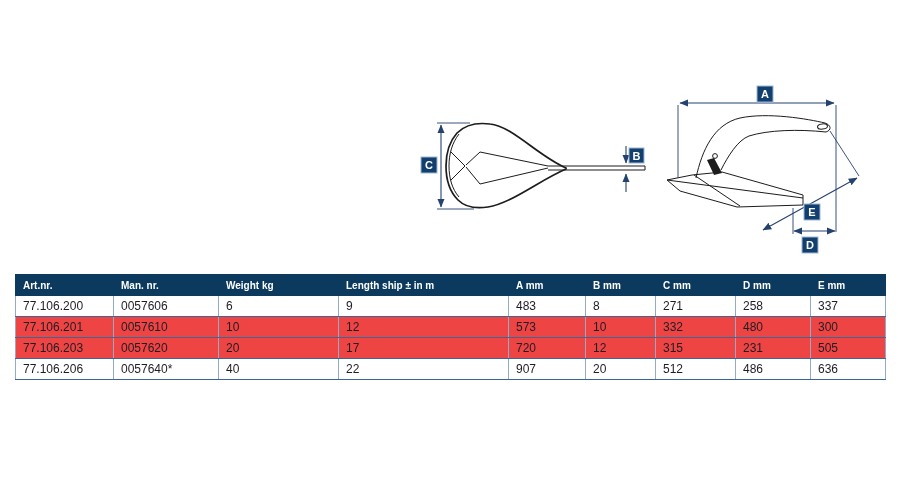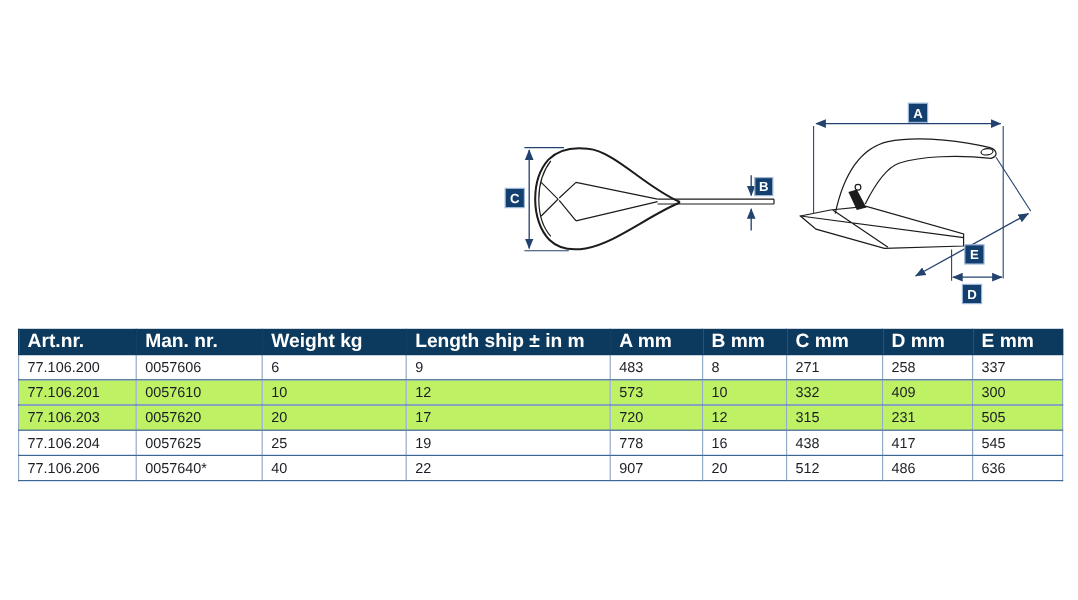--- a/index.html
+++ b/index.html
@@ -13,26 +13,26 @@
   .dim-label-text{fill:#ffffff;font-family:"Liberation Sans",sans-serif;font-size:11px;font-weight:bold;}
   .dim-line{stroke:#24426e;stroke-width:1.1;fill:none;}
   .ext-line{stroke:#24426e;stroke-width:0.9;fill:none;}
   .art-line{stroke:#1c1c1c;stroke-width:1;fill:none;}
   .art-line-bold{stroke:#1c1c1c;stroke-width:1.7;fill:none;}
   
   #spec-table-wrap{position:absolute;left:15px;top:274px;width:870px;}
   table.spec{border-collapse:collapse;table-layout:fixed;width:870px;
              font-size:12px;color:#1d1d26;}
   table.spec th{background:#0c3a5e;color:#ffffff;font-weight:bold;text-align:left;
-                padding:0 0 0 7px;height:20px;border:1px solid #0c3a5e;font-size:16px;margin-left:44px;}
+                padding:0 0 0 7px;height:20px;border:1px solid #0c3a5e;font-size:10px;margin-left:44px;}
   table.spec td{height:20px;padding:0 0 0 7px;background:#ffffff;
                 border-left:1px solid #93abc9;border-right:1px solid #93abc9;
                 border-top:1px solid #3a6794;border-bottom:1px solid #3a6794;
                 white-space:nowrap;overflow:hidden;}
-  table.spec tr.alt td{background:#bef264;margin-left:36px;}
+  table.spec tr.alt td{background:#ef4444;margin-left:36px;}
   table.spec{border:1px solid #3a6794;}
 </style>
 </head>
 <body>
 
 <div id="page">
 
   <svg id="plan-view" class="diagram" width="232" height="130" viewBox="0 0 232 130">
     <defs>
       <marker id="arrL" viewBox="0 0 8 8" refX="7.5" refY="4" markerWidth="8" markerHeight="8" orient="auto-start-reverse">
@@ -144,44 +144,33 @@
             <td>337</td>
           </tr>
           <tr class="alt">
             <td>77.106.201</td>
             <td>0057610</td>
             <td>10</td>
             <td>12</td>
             <td>573</td>
             <td>10</td>
             <td>332</td>
-            <td>409</td>
+            <td>480</td>
             <td>300</td>
           </tr>
           <tr class="alt">
             <td>77.106.203</td>
             <td>0057620</td>
             <td>20</td>
             <td>17</td>
             <td>720</td>
             <td>12</td>
             <td>315</td>
             <td>231</td>
             <td>505</td>
-          </tr>
-          <tr>
-            <td>77.106.204</td>
-            <td>0057625</td>
-            <td>25</td>
-            <td>19</td>
-            <td>778</td>
-            <td>16</td>
-            <td>438</td>
-            <td>417</td>
-            <td>545</td>
           </tr>
           <tr>
             <td>77.106.206</td>
             <td>0057640*</td>
             <td>40</td>
             <td>22</td>
             <td>907</td>
             <td>20</td>
             <td>512</td>
             <td>486</td>

